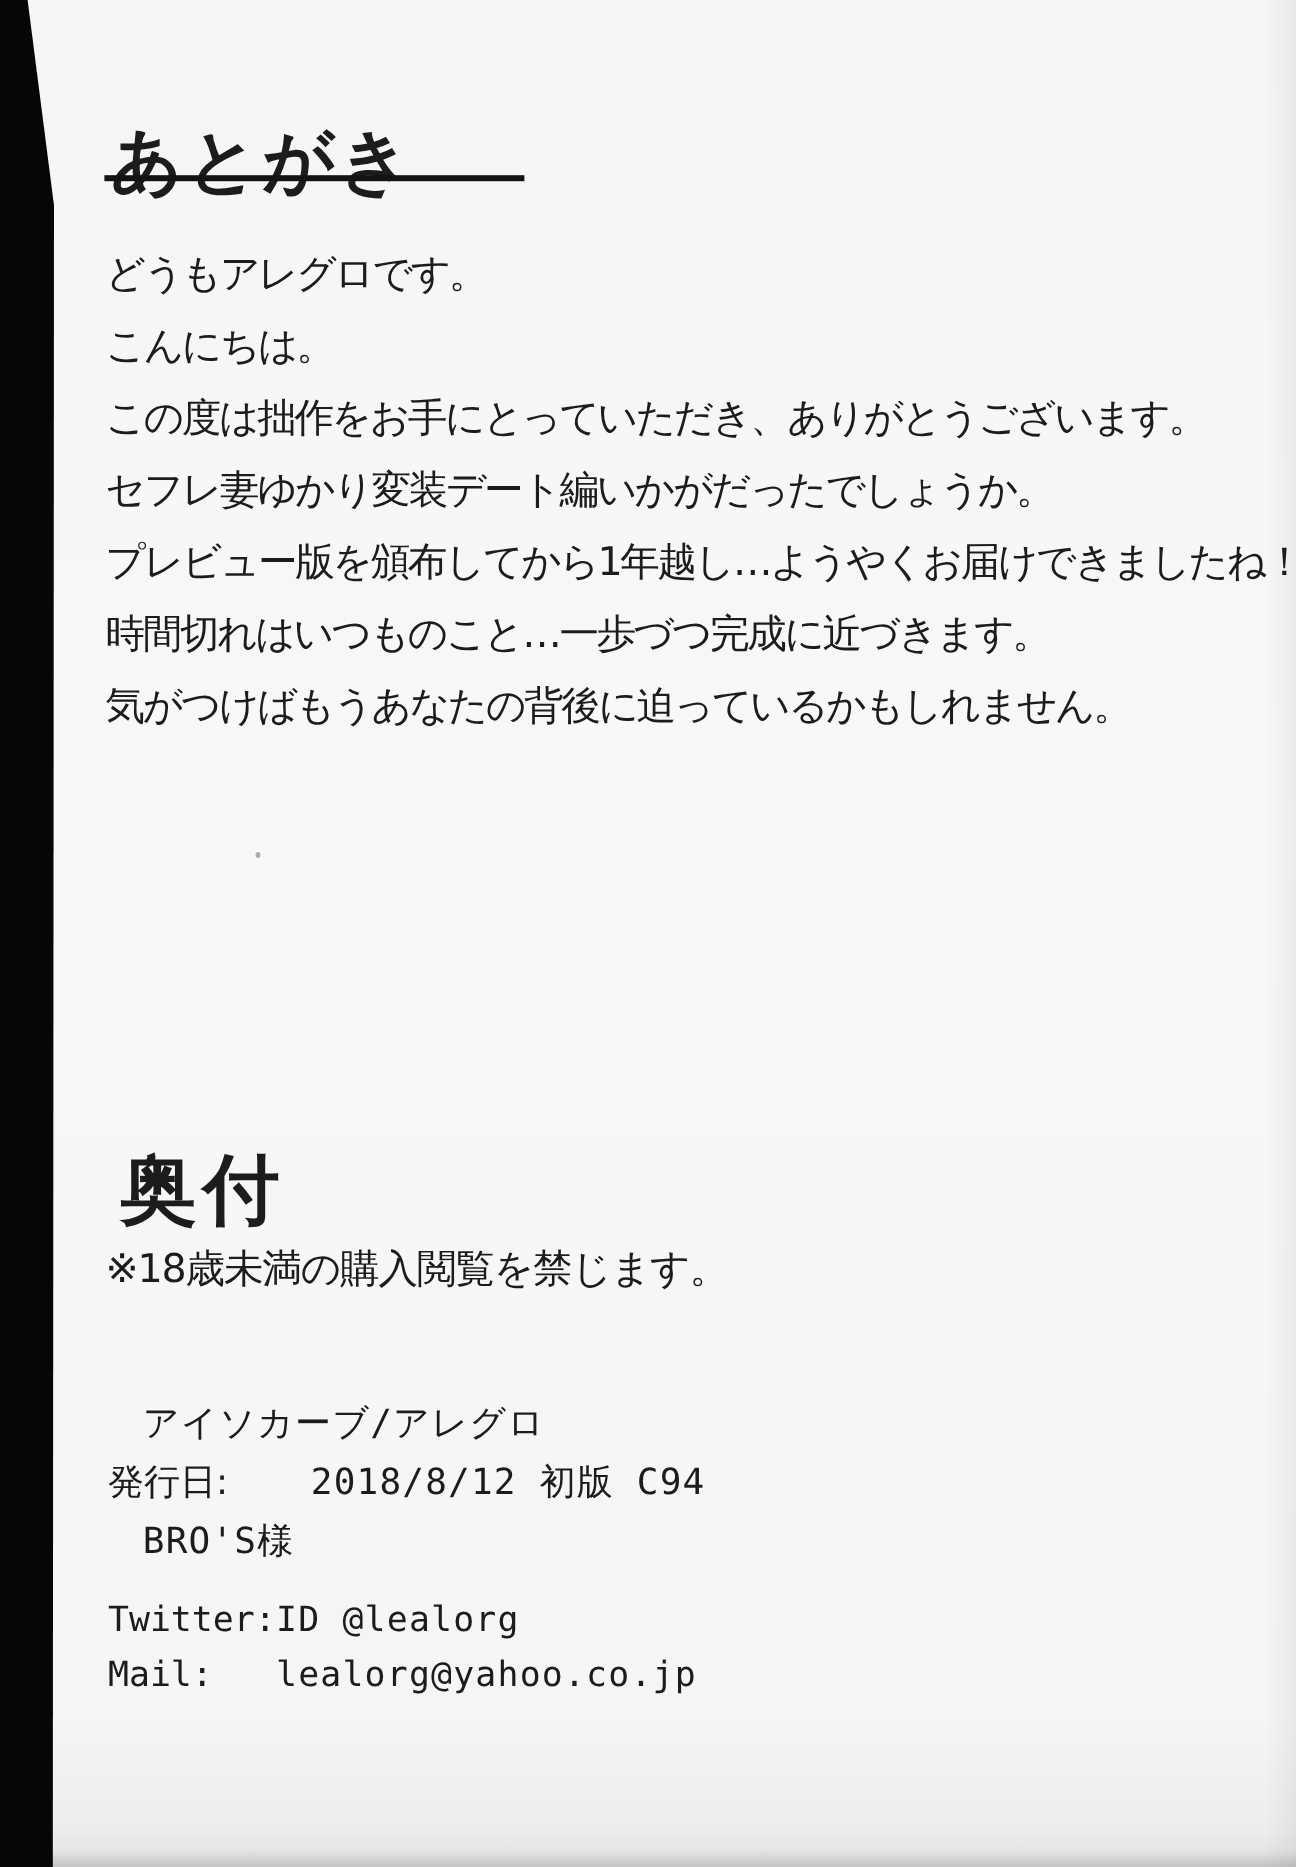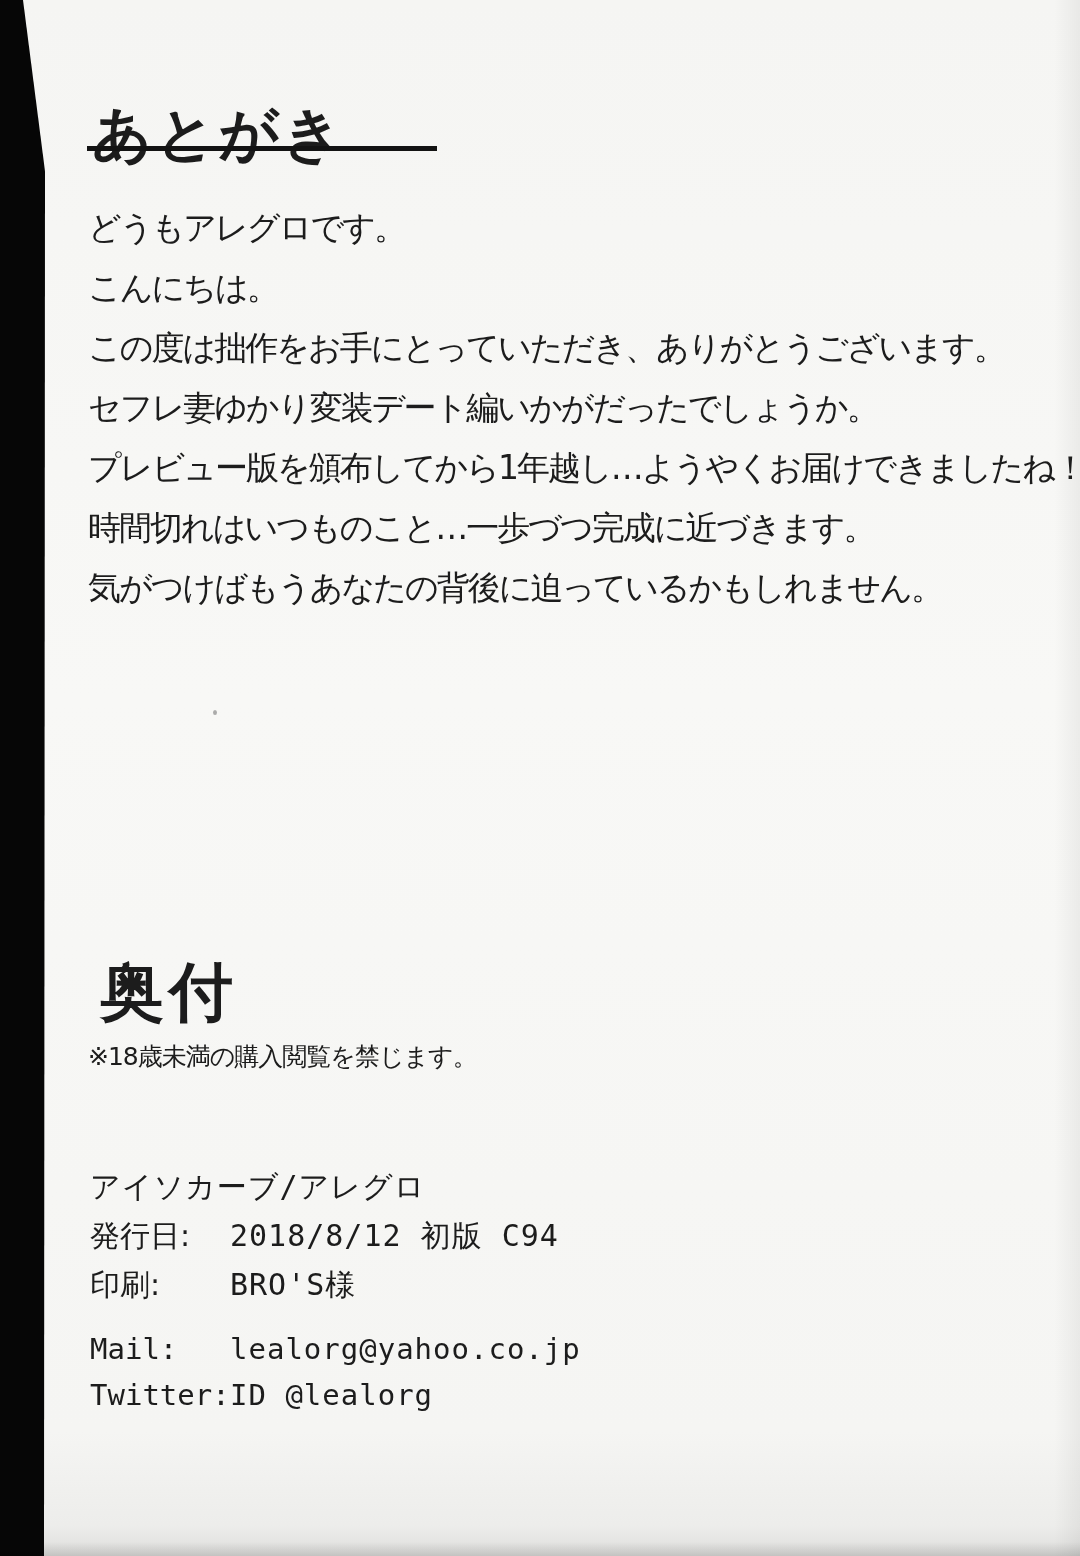--- a/index.html
+++ b/index.html
@@ -67,21 +67,21 @@
     left: 100px; top: 894px;
     font-size: 64px;
     line-height: 90px;
     font-weight: bold;
     letter-spacing: 5px;
     white-space: nowrap;
   }
   .colophon-notices {
     position: absolute;
     left: 88px; top: 1030px;
-    font-size: 25px;
+    font-size: 33px;
     line-height: 53px;
     letter-spacing: -1px;
     white-space: nowrap;
   }
   .colophon-notices p { margin: 0; }
   .publication-info {
     position: absolute;
     left: 90px; top: 1162px;
     font-size: 30px;
     line-height: 49px;
@@ -93,20 +93,21 @@
     font-size: 29px;
     line-height: 46px;
     font-family: "DejaVu Sans Mono", "Liberation Mono", monospace;
     white-space: nowrap;
   }
   .info-row { display: flex; }
   .info-row .row-label { width: 140px; flex: 0 0 140px; }
   .info-row .row-value { letter-spacing: 1px; }
   .publication-info .row-value {
     font-family: "DejaVu Sans Mono", "DejaVu Sans", monospace;
+    margin-left: 29px;
   }
   .scan-speck {
     position: absolute;
     left: 213px; top: 710px;
     width: 4px; height: 5px;
     background: #8a8a8a;
     border-radius: 50%;
     opacity: 0.7;
   }
 </style>
@@ -144,31 +145,30 @@
 
     <div class="publication-info">
       <div class="info-row">
         <span class="row-value">アイソカーブ/アレグロ</span>
       </div>
       <div class="info-row">
         <span class="row-label">発行日:</span>
         <span class="row-value">2018/8/12 初版 C94</span>
       </div>
       <div class="info-row">
-        <span class="row-label">印刷:</span>
         <span class="row-value">BRO'S様</span>
       </div>
     </div>
 
     <div class="contact-info">
       <div class="info-row">
+        <span class="row-label">Twitter:</span>
+        <span class="row-value">ID @lealorg</span>
+      </div>
+      <div class="info-row">
         <span class="row-label">Mail:</span>
         <span class="row-value">lealorg@yahoo.co.jp</span>
-      </div>
-      <div class="info-row">
-        <span class="row-label">Twitter:</span>
-        <span class="row-value">ID @lealorg</span>
       </div>
     </div>
   </div>
 
   <div class="edge-shadow-bottom"></div>
 </div>
 
 </body></html>

